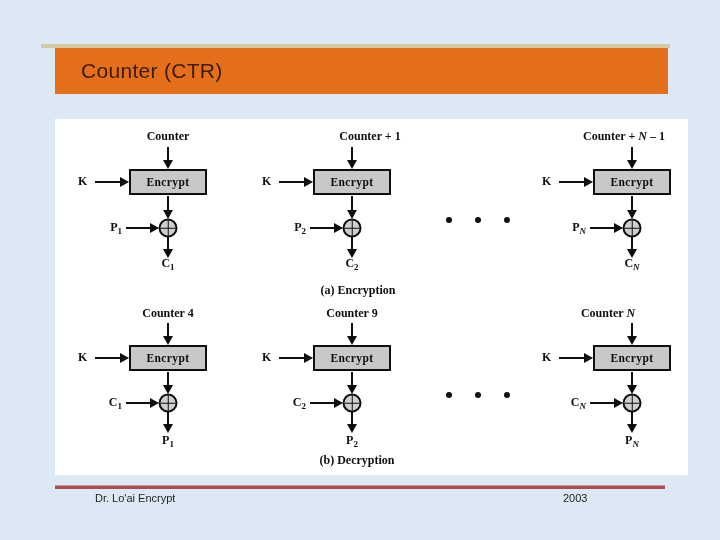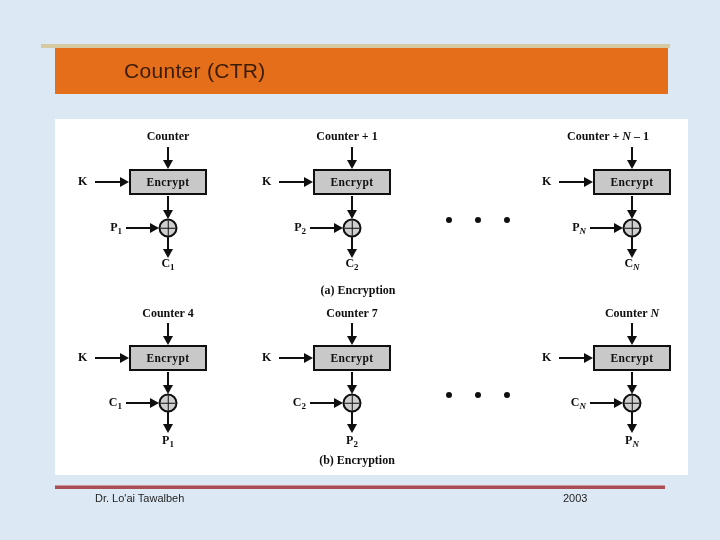--- a/index.html
+++ b/index.html
@@ -6,21 +6,21 @@
     --page_bg:#dce9f5; --header_bg:#e56e1a; --header_strip:#d5caa4;
     --title_ink:#3a1c05; --panel:#ffffff; --ink:#0f0f0f; --box_fill:#c8c8c8;
     --footer_line:#a84e54; --footer_ink:#1f1f1f;
   }
   *{margin:0;padding:0;box-sizing:content-box;}
   body{background:#888;font-family:"Liberation Sans",sans-serif;}
   .slide{position:relative;width:720px;height:540px;background:var(--page_bg);overflow:hidden;}
 
   .hstrip{position:absolute;left:41px;top:44px;width:629px;height:4px;background:var(--header_strip);}
   .hbar{position:absolute;left:55px;top:48px;width:613px;height:46px;background:var(--header_bg);display:flex;align-items:center;}
-  .hbar .ttl{font:21px "Liberation Sans",sans-serif;color:var(--title_ink);padding-left:26px;letter-spacing:.3px;margin-left:43px;}
+  .hbar .ttl{font:21px "Liberation Sans",sans-serif;color:var(--title_ink);padding-left:26px;letter-spacing:.3px;}
 
   .panel{position:absolute;left:55px;top:119px;width:633px;height:356px;background:var(--panel);}
 
   .lab{position:absolute;font:bold 12px "Liberation Serif",serif;color:var(--ink);white-space:nowrap;line-height:14px;}
   .cx{transform:translateX(-50%);}
   .rx{transform:translateX(-100%);}
   .it, i{font-style:italic;}
   sub{font-size:9px;line-height:0;}
 
   .vl{position:absolute;width:2px;background:var(--ink);}
@@ -63,42 +63,42 @@
   <div class="vl" style="left:167px;top:196px;height:15px"></div>
   <div class="ahd" style="left:163px;top:210px"></div>
   <div class="xor" style="left:168px;top:228px"></div>
   <div class="lab rx" style="left:122px;top:220px"><span>P</span><sub>1</sub></div>
   <div class="hl" style="left:126px;top:227px;width:24px"></div>
   <div class="ahr" style="left:150px;top:223px"></div>
   <div class="vl" style="left:167px;top:237px;height:13px"></div>
   <div class="ahd" style="left:163px;top:249px"></div>
   <div class="lab cx" style="left:168px;top:256px"><span>C</span><sub>1</sub></div>
 
-  <div class="lab cx" style="left:347px;top:129px"><span>Counter + 1</span><i></i><span></span></div>
+  <div class="lab cx" style="left:370px;top:129px"><span>Counter + 1</span><i></i><span></span></div>
   <div class="vl" style="left:351px;top:147px;height:14px"></div>
   <div class="ahd" style="left:347px;top:160px"></div>
   <div class="ebox" style="left:313px;top:169px">Encrypt</div>
   <div class="lab" style="left:262px;top:174px">K</div>
   <div class="hl" style="left:279px;top:181px;width:25px"></div>
   <div class="ahr" style="left:304px;top:177px"></div>
   <div class="vl" style="left:351px;top:196px;height:15px"></div>
   <div class="ahd" style="left:347px;top:210px"></div>
   <div class="xor" style="left:352px;top:228px"></div>
   <div class="lab rx" style="left:306px;top:220px"><span>P</span><sub>2</sub></div>
   <div class="hl" style="left:310px;top:227px;width:24px"></div>
   <div class="ahr" style="left:334px;top:223px"></div>
   <div class="vl" style="left:351px;top:237px;height:13px"></div>
   <div class="ahd" style="left:347px;top:249px"></div>
   <div class="lab cx" style="left:352px;top:256px"><span>C</span><sub>2</sub></div>
 
   <div class="dot" style="left:449px;top:220px"></div>
   <div class="dot" style="left:478px;top:220px"></div>
   <div class="dot" style="left:507px;top:220px"></div>
 
-  <div class="lab cx" style="left:608px;top:129px"><span>Counter + </span><i>N</i><span> – 1</span></div>
+  <div class="lab cx" style="left:624px;top:129px"><span>Counter + </span><i>N</i><span> – 1</span></div>
   <div class="vl" style="left:631px;top:147px;height:14px"></div>
   <div class="ahd" style="left:627px;top:160px"></div>
   <div class="ebox" style="left:593px;top:169px">Encrypt</div>
   <div class="lab" style="left:542px;top:174px">K</div>
   <div class="hl" style="left:559px;top:181px;width:25px"></div>
   <div class="ahr" style="left:584px;top:177px"></div>
   <div class="vl" style="left:631px;top:196px;height:15px"></div>
   <div class="ahd" style="left:627px;top:210px"></div>
   <div class="xor" style="left:632px;top:228px"></div>
   <div class="lab rx" style="left:586px;top:220px"><span>P</span><sub class="it">N</sub></div>
@@ -120,57 +120,57 @@
   <div class="vl" style="left:167px;top:372px;height:14px"></div>
   <div class="ahd" style="left:163px;top:385px"></div>
   <div class="xor" style="left:168px;top:403px"></div>
   <div class="lab rx" style="left:122px;top:395px"><span>C</span><sub>1</sub></div>
   <div class="hl" style="left:126px;top:402px;width:24px"></div>
   <div class="ahr" style="left:150px;top:398px"></div>
   <div class="vl" style="left:167px;top:412px;height:13px"></div>
   <div class="ahd" style="left:163px;top:424px"></div>
   <div class="lab cx" style="left:168px;top:433px"><span>P</span><sub>1</sub></div>
 
-  <div class="lab cx" style="left:352px;top:306px"><span>Counter 7</span><i></i><span></span></div>
+  <div class="lab cx" style="left:352px;top:306px"><span>Counter 9</span><i></i><span></span></div>
   <div class="vl" style="left:351px;top:323px;height:14px"></div>
   <div class="ahd" style="left:347px;top:336px"></div>
   <div class="ebox" style="left:313px;top:345px">Encrypt</div>
   <div class="lab" style="left:262px;top:350px">K</div>
   <div class="hl" style="left:279px;top:357px;width:25px"></div>
   <div class="ahr" style="left:304px;top:353px"></div>
   <div class="vl" style="left:351px;top:372px;height:14px"></div>
   <div class="ahd" style="left:347px;top:385px"></div>
   <div class="xor" style="left:352px;top:403px"></div>
   <div class="lab rx" style="left:306px;top:395px"><span>C</span><sub>2</sub></div>
   <div class="hl" style="left:310px;top:402px;width:24px"></div>
   <div class="ahr" style="left:334px;top:398px"></div>
   <div class="vl" style="left:351px;top:412px;height:13px"></div>
   <div class="ahd" style="left:347px;top:424px"></div>
   <div class="lab cx" style="left:352px;top:433px"><span>P</span><sub>2</sub></div>
 
   <div class="dot" style="left:449px;top:395px"></div>
   <div class="dot" style="left:478px;top:395px"></div>
   <div class="dot" style="left:507px;top:395px"></div>
 
-  <div class="lab cx" style="left:632px;top:306px"><span>Counter </span><i>N</i><span></span></div>
+  <div class="lab cx" style="left:608px;top:306px"><span>Counter </span><i>N</i><span></span></div>
   <div class="vl" style="left:631px;top:323px;height:14px"></div>
   <div class="ahd" style="left:627px;top:336px"></div>
   <div class="ebox" style="left:593px;top:345px">Encrypt</div>
   <div class="lab" style="left:542px;top:350px">K</div>
   <div class="hl" style="left:559px;top:357px;width:25px"></div>
   <div class="ahr" style="left:584px;top:353px"></div>
   <div class="vl" style="left:631px;top:372px;height:14px"></div>
   <div class="ahd" style="left:627px;top:385px"></div>
   <div class="xor" style="left:632px;top:403px"></div>
   <div class="lab rx" style="left:586px;top:395px"><span>C</span><sub class="it">N</sub></div>
   <div class="hl" style="left:590px;top:402px;width:24px"></div>
   <div class="ahr" style="left:614px;top:398px"></div>
   <div class="vl" style="left:631px;top:412px;height:13px"></div>
   <div class="ahd" style="left:627px;top:424px"></div>
   <div class="lab cx" style="left:632px;top:433px"><span>P</span><sub class="it">N</sub></div>
 
-  <div class="cap" style="left:357px;top:453px">(b) Encryption</div>
+  <div class="cap" style="left:357px;top:453px">(b) Decryption</div>
 
   <div class="fline"></div>
-  <div class="ftext" style="left:95px;top:492px">Dr. Lo'ai Tawalbeh</div>
+  <div class="ftext" style="left:95px;top:492px">Dr. Lo'ai Encrypt</div>
   <div class="ftext" style="left:563px;top:492px">2003</div>
 
 </div>
 
 </body></html>

